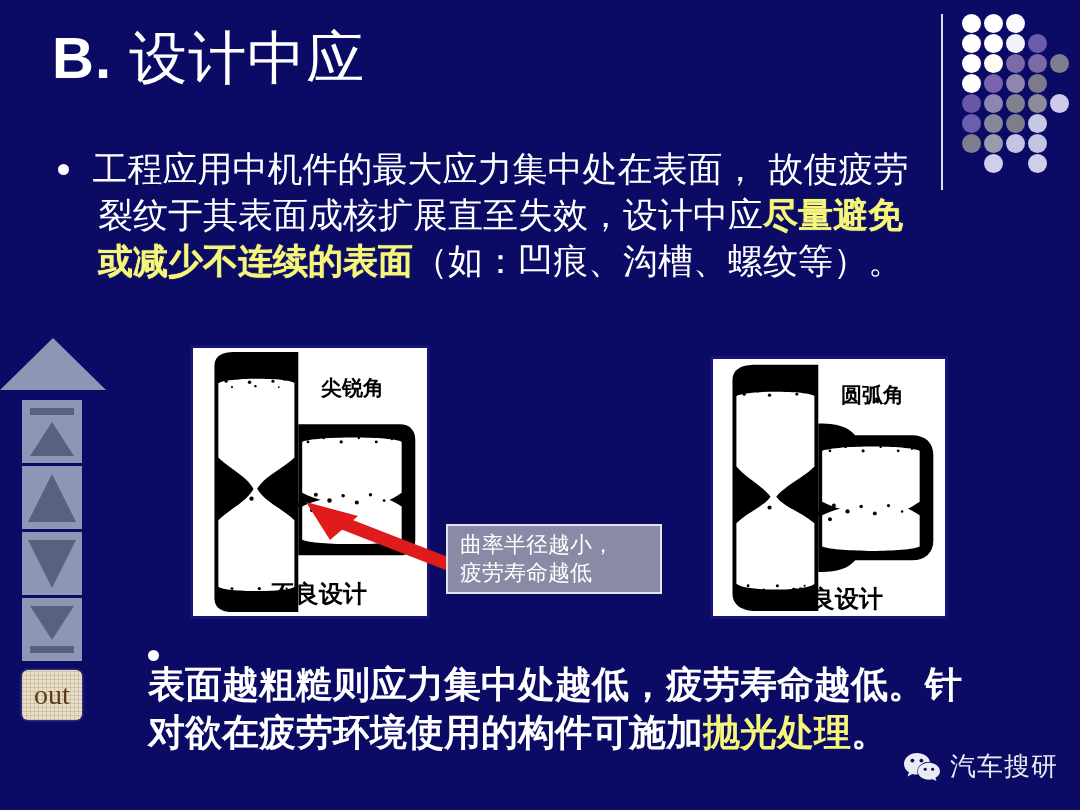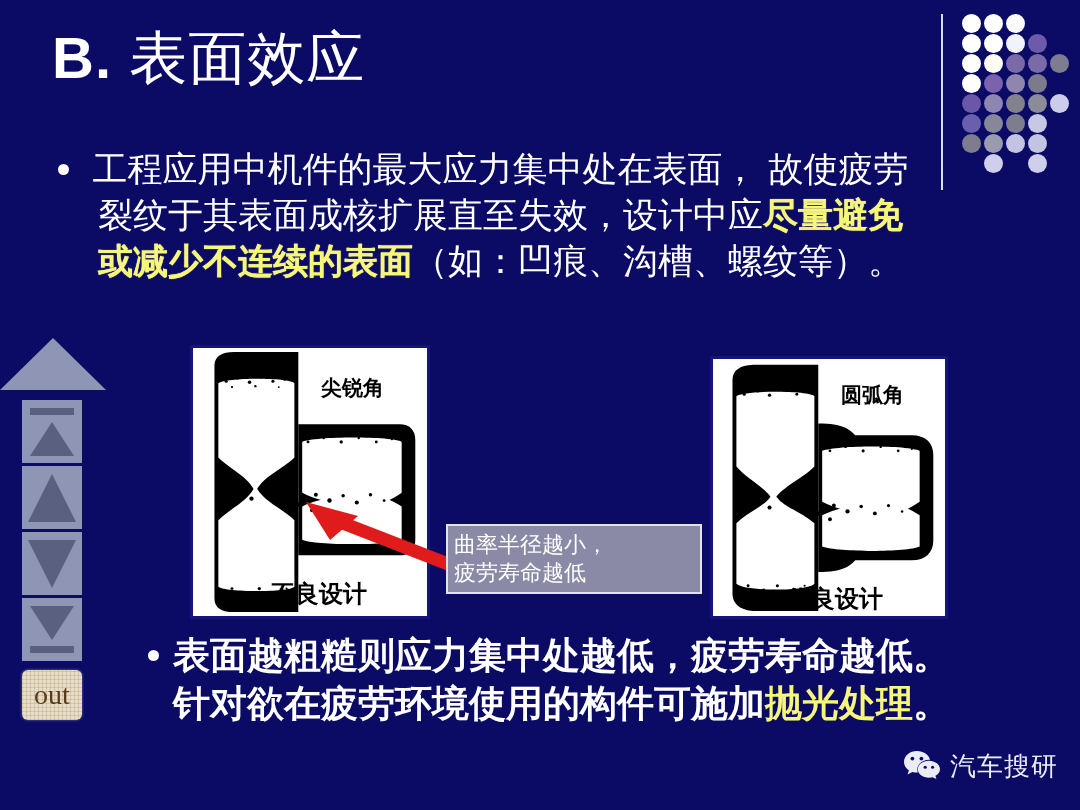--- a/index.html
+++ b/index.html
@@ -75,21 +75,21 @@
     background: #ffffff;
     margin-top: 18px;
     margin-right: 14px;
   }
   .bullet-text {
     font-family: "DejaVu Sans", "Liberation Sans", sans-serif;
     color: #ffffff;
   }
   #bullet-1 { left: 58px; top: 146px; width: 860px; }
   #bullet-1 .bullet-text { font-size: 35px; line-height: 1.32; text-align: center; }
-  #bullet-2 { left: 148px; top: 632px; width: 830px; }
+  #bullet-2 { left: 148px; top: 632px; width: 830px; flex-direction: column; }
   #bullet-2 .bullet-text { font-size: 37px; line-height: 1.30; font-weight: bold; }
   .hl {
     color: #f6f67b;
     font-weight: bold;
   }
   #bullet-1 .hl { text-shadow: 0 0 1px #f6f67b; }
 
   
   .figure {
     position: absolute;
@@ -106,29 +106,29 @@
     font-weight: bold;
     color: #000000;
     white-space: nowrap;
   }
 
   
   #callout {
     position: absolute;
     left: 446px;
     top: 524px;
-    width: 256px;
+    width: 216px;
     height: 70px;
     background: #8a8aa6;
     border: 2px solid #e3e3ef;
     box-sizing: border-box;
     display: flex;
     flex-direction: column;
     justify-content: center;
-    padding-left: 6px;
+    padding-left: 12px;
   }
   #callout div {
     font-family: "DejaVu Sans", "Liberation Sans", sans-serif;
     font-size: 22px;
     line-height: 1.28;
     color: #ffffff;
     white-space: nowrap;
   }
 
   
@@ -193,39 +193,39 @@
     color: #5a3a18;
     line-height: 1;
   }
 
   
   #watermark {
     position: absolute;
     right: 22px;
     bottom: 26px;
     display: flex;
-    align-items: flex-start;
+    align-items: center;
     gap: 9px;
     opacity: .92;
   }
   #watermark-text {
     font-family: "DejaVu Sans", "Liberation Sans", sans-serif;
     font-size: 26px;
     color: #ffffff;
     letter-spacing: 1px;
   }
 </style>
 </head>
 <body>
 
 <div id="slide">
 
   <div id="title">
     <span class="lat">B.</span>
-    <span class="cjk">表面效应</span>
+    <span class="cjk">设计中应</span>
   </div>
 
   <div id="divider-line"></div>
 
   <div id="dot-matrix">
       <span class="dot" style="left: 0px; top: 0px; background: rgb(255, 255, 255);"></span>
       <span class="dot" style="left: 22px; top: 0px; background: rgb(255, 255, 255);"></span>
       <span class="dot" style="left: 44px; top: 0px; background: rgb(251, 251, 253);"></span>
       <span class="dot" style="left: 0px; top: 20px; background: rgb(255, 255, 255);"></span>
       <span class="dot" style="left: 22px; top: 20px; background: rgb(255, 255, 255);"></span>

